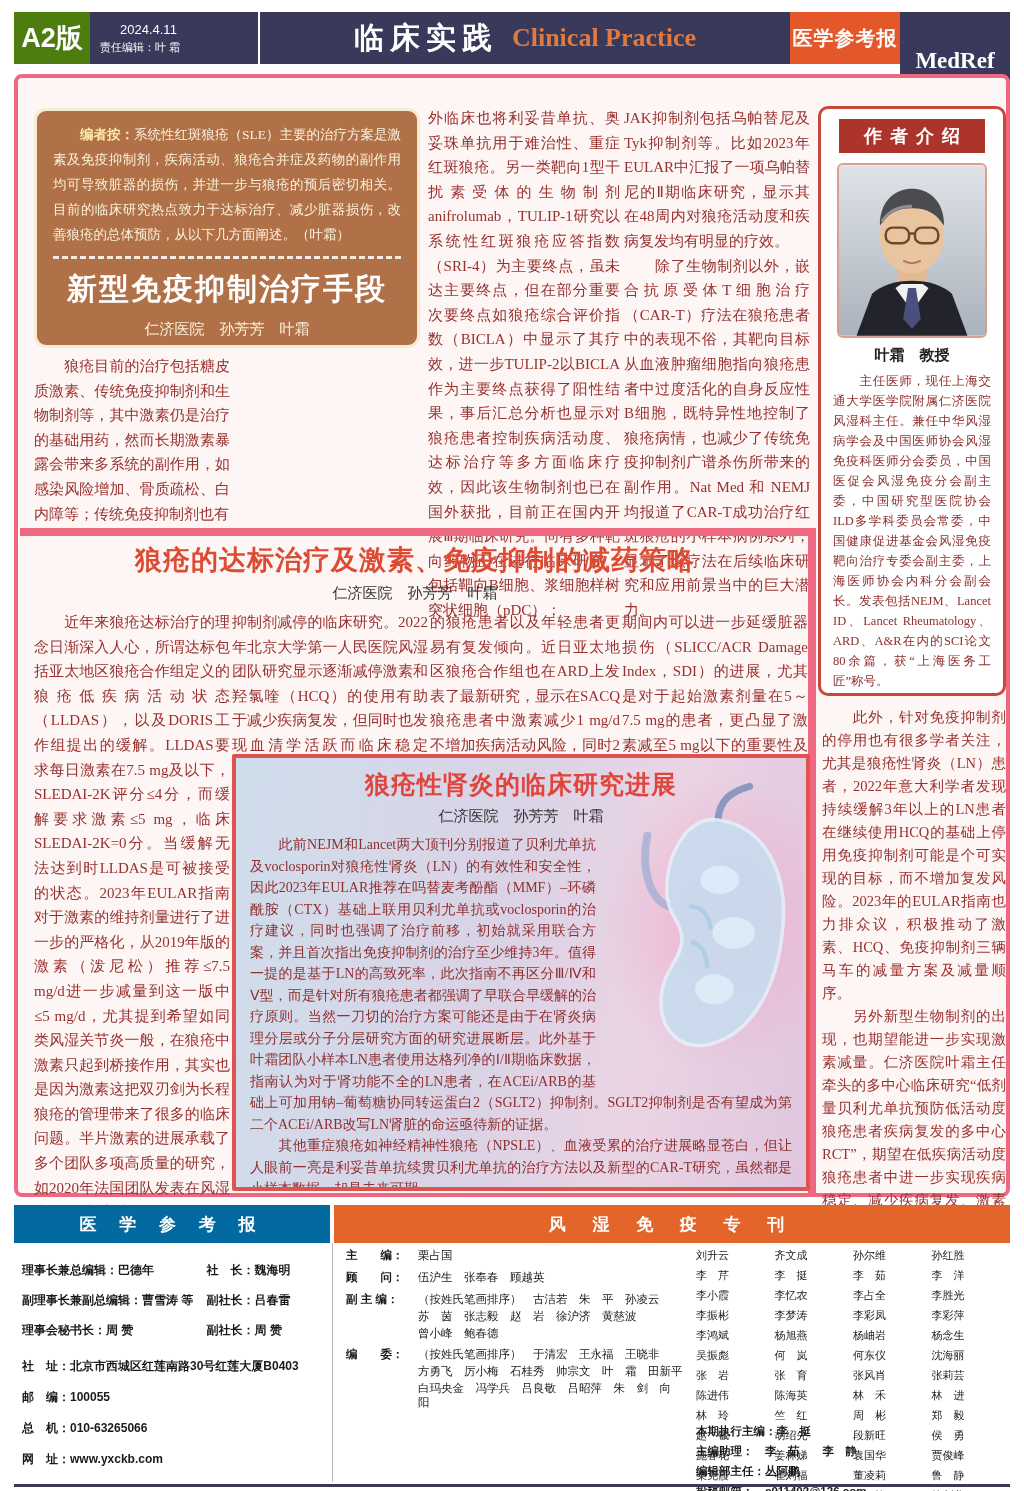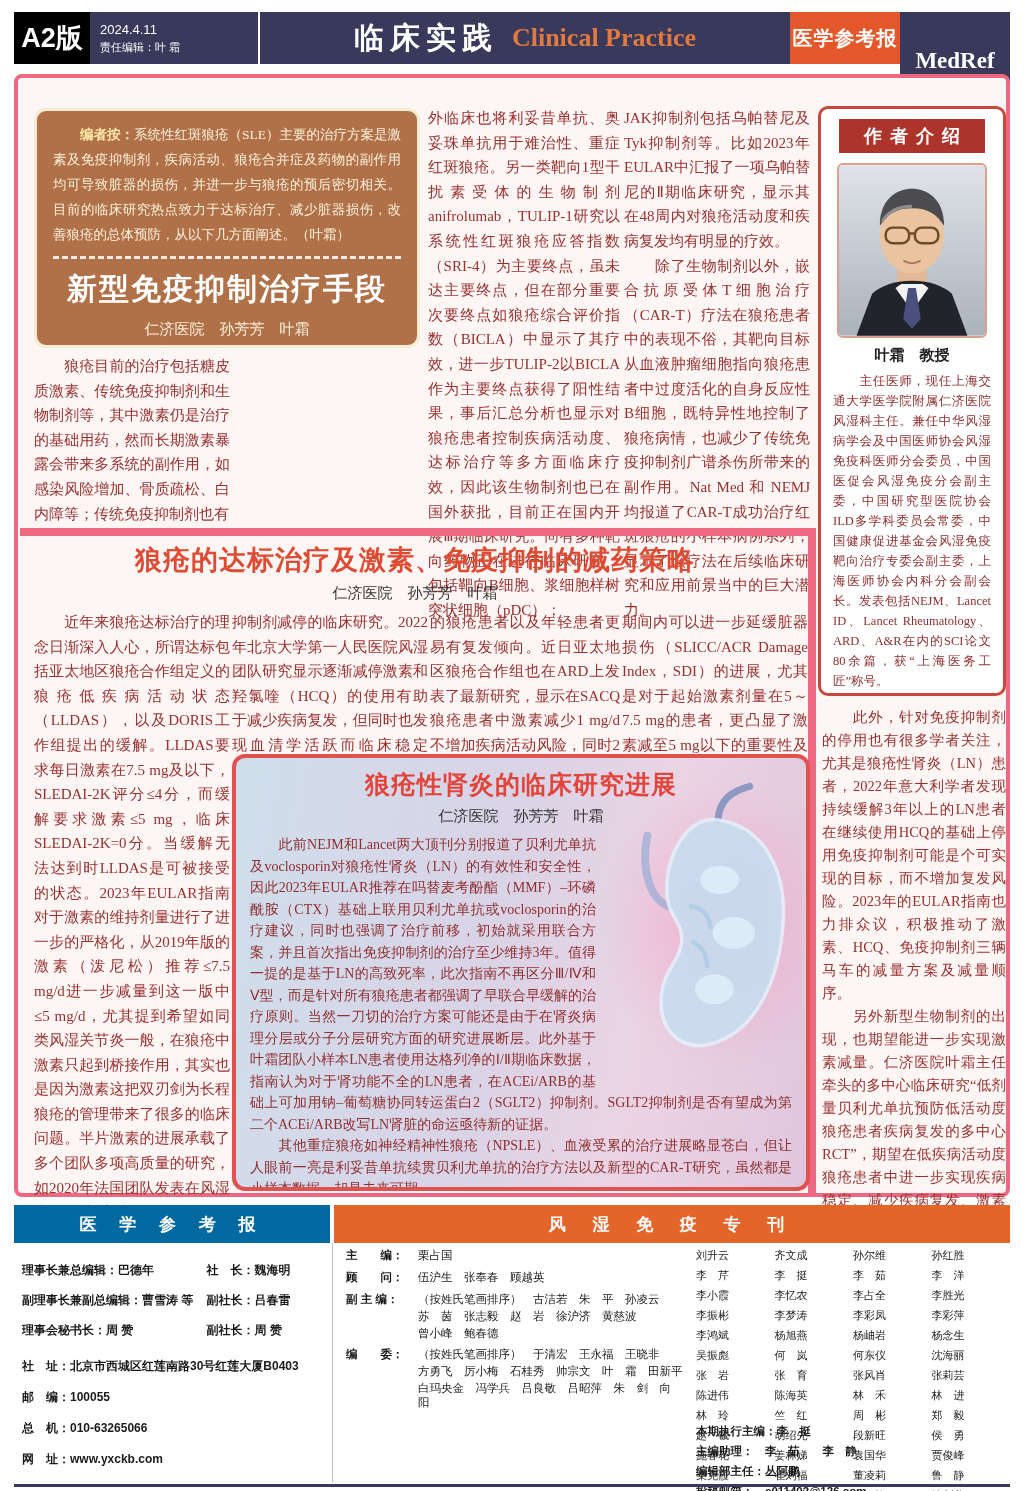--- a/index.html
+++ b/index.html
@@ -2,24 +2,24 @@
 <html><head>
 <meta charset="utf-8">
 <style>
   * { margin:0; padding:0; box-sizing:border-box; }
   html,body { width:1024px; background:#fff; font-family:"Liberation Sans",sans-serif; }
   body { position:relative; height:1491px; overflow:hidden; }
   .abs { position:absolute; }
 
   
   .topbar { left:14px; top:12px; width:996px; height:52px; display:flex; }
-  .badge-a2 { width:76px; height:52px; background:#000000; color:#fff; font-size:27px; font-weight:bold; display:flex; align-items:center; justify-content:center; }
+  .badge-a2 { width:76px; height:52px; background:#4d7c0f; color:#fff; font-size:27px; font-weight:bold; display:flex; align-items:center; justify-content:center; }
   .bar-rest { flex:1; background:#39395B; display:flex; align-items:center; color:#fff; }
   .edition-info { width:170px; padding-left:10px; border-right:2px solid #fff; height:100%; display:flex; flex-direction:column; justify-content:center; gap:3px; }
-  .edition-date { font-size:13px; }
+  .edition-date { font-size:13px;margin-left:20px; }
   .edition-editor { font-size:11px; }
   .bar-center { flex:1; display:flex; align-items:center; justify-content:center; gap:14px; }
   .sec-cn { font-size:30px; font-weight:bold; letter-spacing:6px; }
   .sec-en { font-size:26px; font-weight:bold; color:#E07A40; font-family:"Liberation Serif",serif; }
   .brand-badge { width:110px; height:100%; background:#E4572A; color:#fff; font-size:20px; font-weight:bold; display:flex; align-items:center; justify-content:center; letter-spacing:1px; }
   .brand-en { width:110px; height:100%; background:#39395B; color:#fff; font-size:23px; font-weight:bold; font-family:"Liberation Serif",serif; display:flex; align-items:center; justify-content:center;margin-top:46px; }
 
   
   .frame { left:14px; top:74px; width:996px; height:1123px; border:4px solid #ED6880; border-radius:8px; background:#FDF6F5; }
 
@@ -55,21 +55,21 @@
   
   .a2-title { left:2px; top:464px; width:790px; text-align:center; font-size:27px; font-weight:bold; color:#DE4B33; letter-spacing:1px; }
   .a2-byline { left:2px; top:506px; width:790px; text-align:center; font-size:15px; color:#333; }
   .col-a2-1 { left:16px; top:532px; width:196px; height:580px; }
   .col-a2-2 { left:214px; top:532px; width:196px; height:142px; }
   .col-a2-3 { left:412px; top:532px; width:190px; height:142px; }
   .col-a2-4 { left:604px; top:532px; width:186px; height:142px; }
   .a2-right { left:804px; top:628px; width:184px; height:486px; font-size:14.5px; line-height:23px; }
 
   
-  .rbox { left:214px; top:676px; width:578px; height:437px; border:4px solid #E0524F; border-radius:13px; padding:10px 14px 8px;
+  .rbox { left:214px; top:676px; width:578px; height:437px; border:4px solid #E0524F; border-radius:2px; padding:10px 14px 8px;
           background:linear-gradient(100deg,#cfdeec 0%,#d9d3e6 45%,#ead4e4 70%,#dfc6de 100%); overflow:hidden; }
   .rbox-title { text-align:center; font-size:25px; font-weight:bold; color:#E1443A; letter-spacing:1px; }
   .rbox-byline { text-align:center; font-size:15px; color:#333; margin:6px 0 8px; }
   .rbox-body { font-family:"Liberation Serif",serif; color:#8F2F2F; font-size:14px; line-height:21.5px; text-align:justify; }
   .kidney-wrap { float:right; width:200px; height:300px; position:relative; margin:-60px -10px 0 6px; }
   .kidney-wrap svg { position:absolute; left:0; top:0; }
 
   
   .foot-bar-left { left:14px; top:1205px; width:316px; height:38px; background:#0369a1; color:#fff; font-size:17px; font-weight:bold; letter-spacing:9px; display:flex; align-items:center; justify-content:center; }
   .foot-bar-right { left:334px; top:1205px; width:676px; height:38px; background:#E4652A; color:#fff; font-size:17px; font-weight:bold; letter-spacing:11px; display:flex; align-items:center; justify-content:center; }

